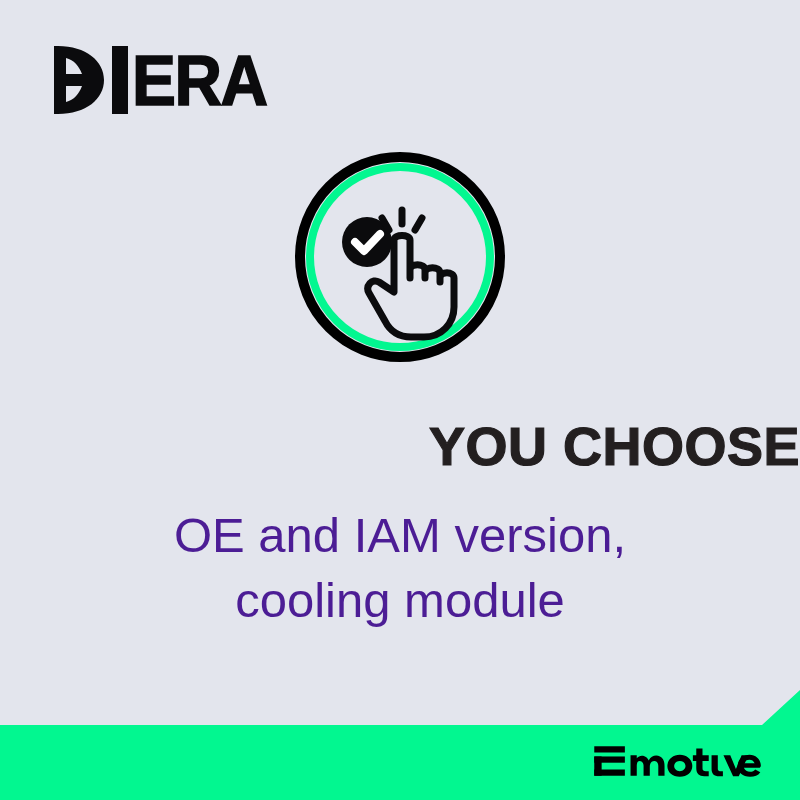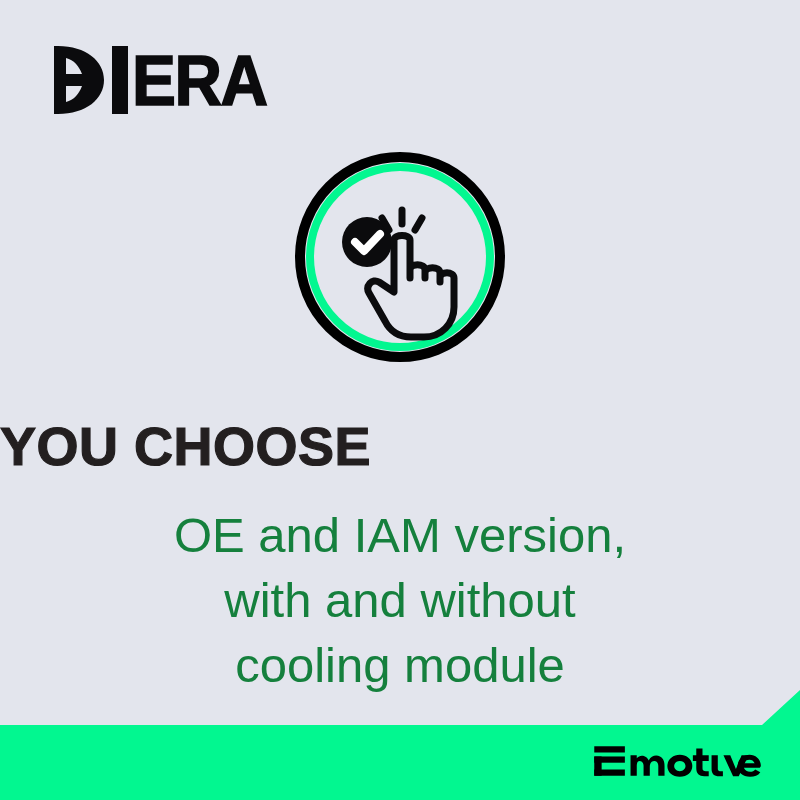--- a/index.html
+++ b/index.html
@@ -58,41 +58,41 @@
     height: 210px;
   }
   #badge-icon svg { display: block; }
 
   
   #headline {
     position: absolute;
     left: 0;
     top: 415px;
     width: 800px;
-    text-align: left;
+    text-align: right;
     font-family: "Liberation Sans", sans-serif;
     font-weight: bold;
     font-size: 54px;
     line-height: 62px;
     letter-spacing: 0.5px;
     color: #231f20;
     -webkit-text-stroke: 1.2px #231f20;
   }
   #subheadline {
     position: absolute;
     left: 0;
     top: 503px;
     width: 800px;
     text-align: center;
     font-family: "Liberation Sans", sans-serif;
     font-weight: normal;
     font-size: 49px;
     line-height: 65px;
     letter-spacing: 0px;
-    color: #15803d;
+    color: #4c1d95;
   }
   #subheadline .sub-line { display: block; white-space: nowrap; }
 
   
   #footer-banner {
     position: absolute;
     left: 0;
     top: 690px;
     width: 800px;
     height: 110px;
@@ -162,21 +162,20 @@
                  L99 140
                  Z"></path>
       </g>
     </svg>
   </div>
 
   <div id="headline">YOU CHOOSE</div>
 
   <div id="subheadline">
     <span class="sub-line">OE and IAM version,</span>
-    <span class="sub-line">with and without</span>
     <span class="sub-line">cooling module</span>
   </div>
 
   <div id="footer-banner">
     <div id="footer-logo">
       <svg viewBox="0 0 300 56" width="170" height="46">
 
         <rect x="4" y="2" width="54" height="11" fill="#000000"></rect>
         <rect x="4" y="20" width="13" height="34" fill="#000000"></rect>
         <rect x="4" y="20" width="54" height="11" fill="#000000"></rect>

